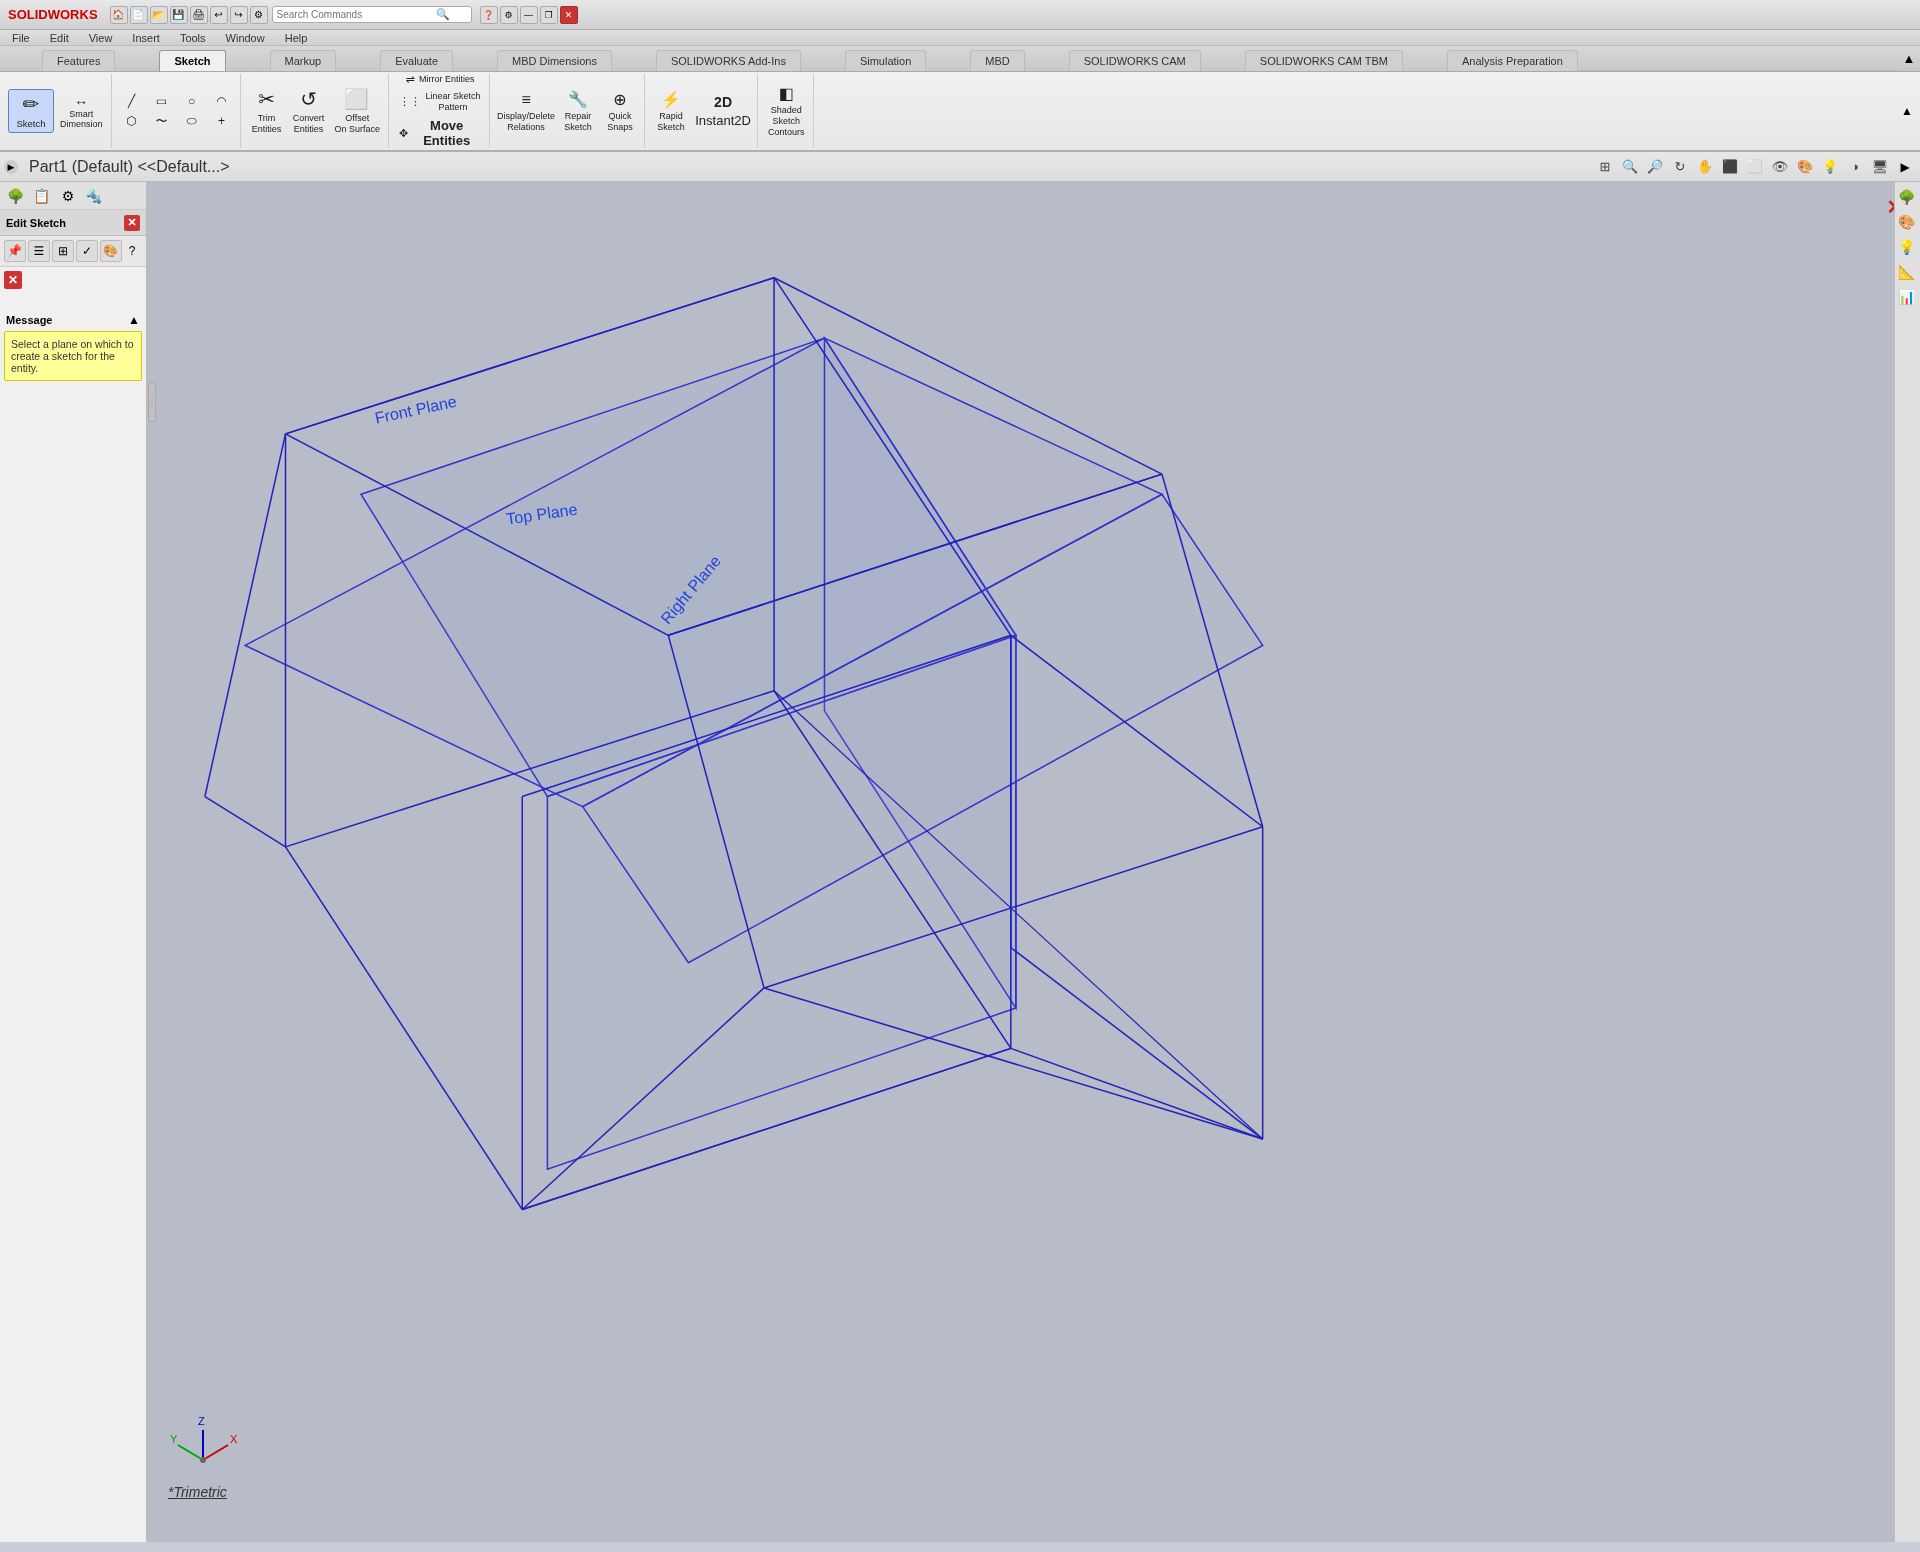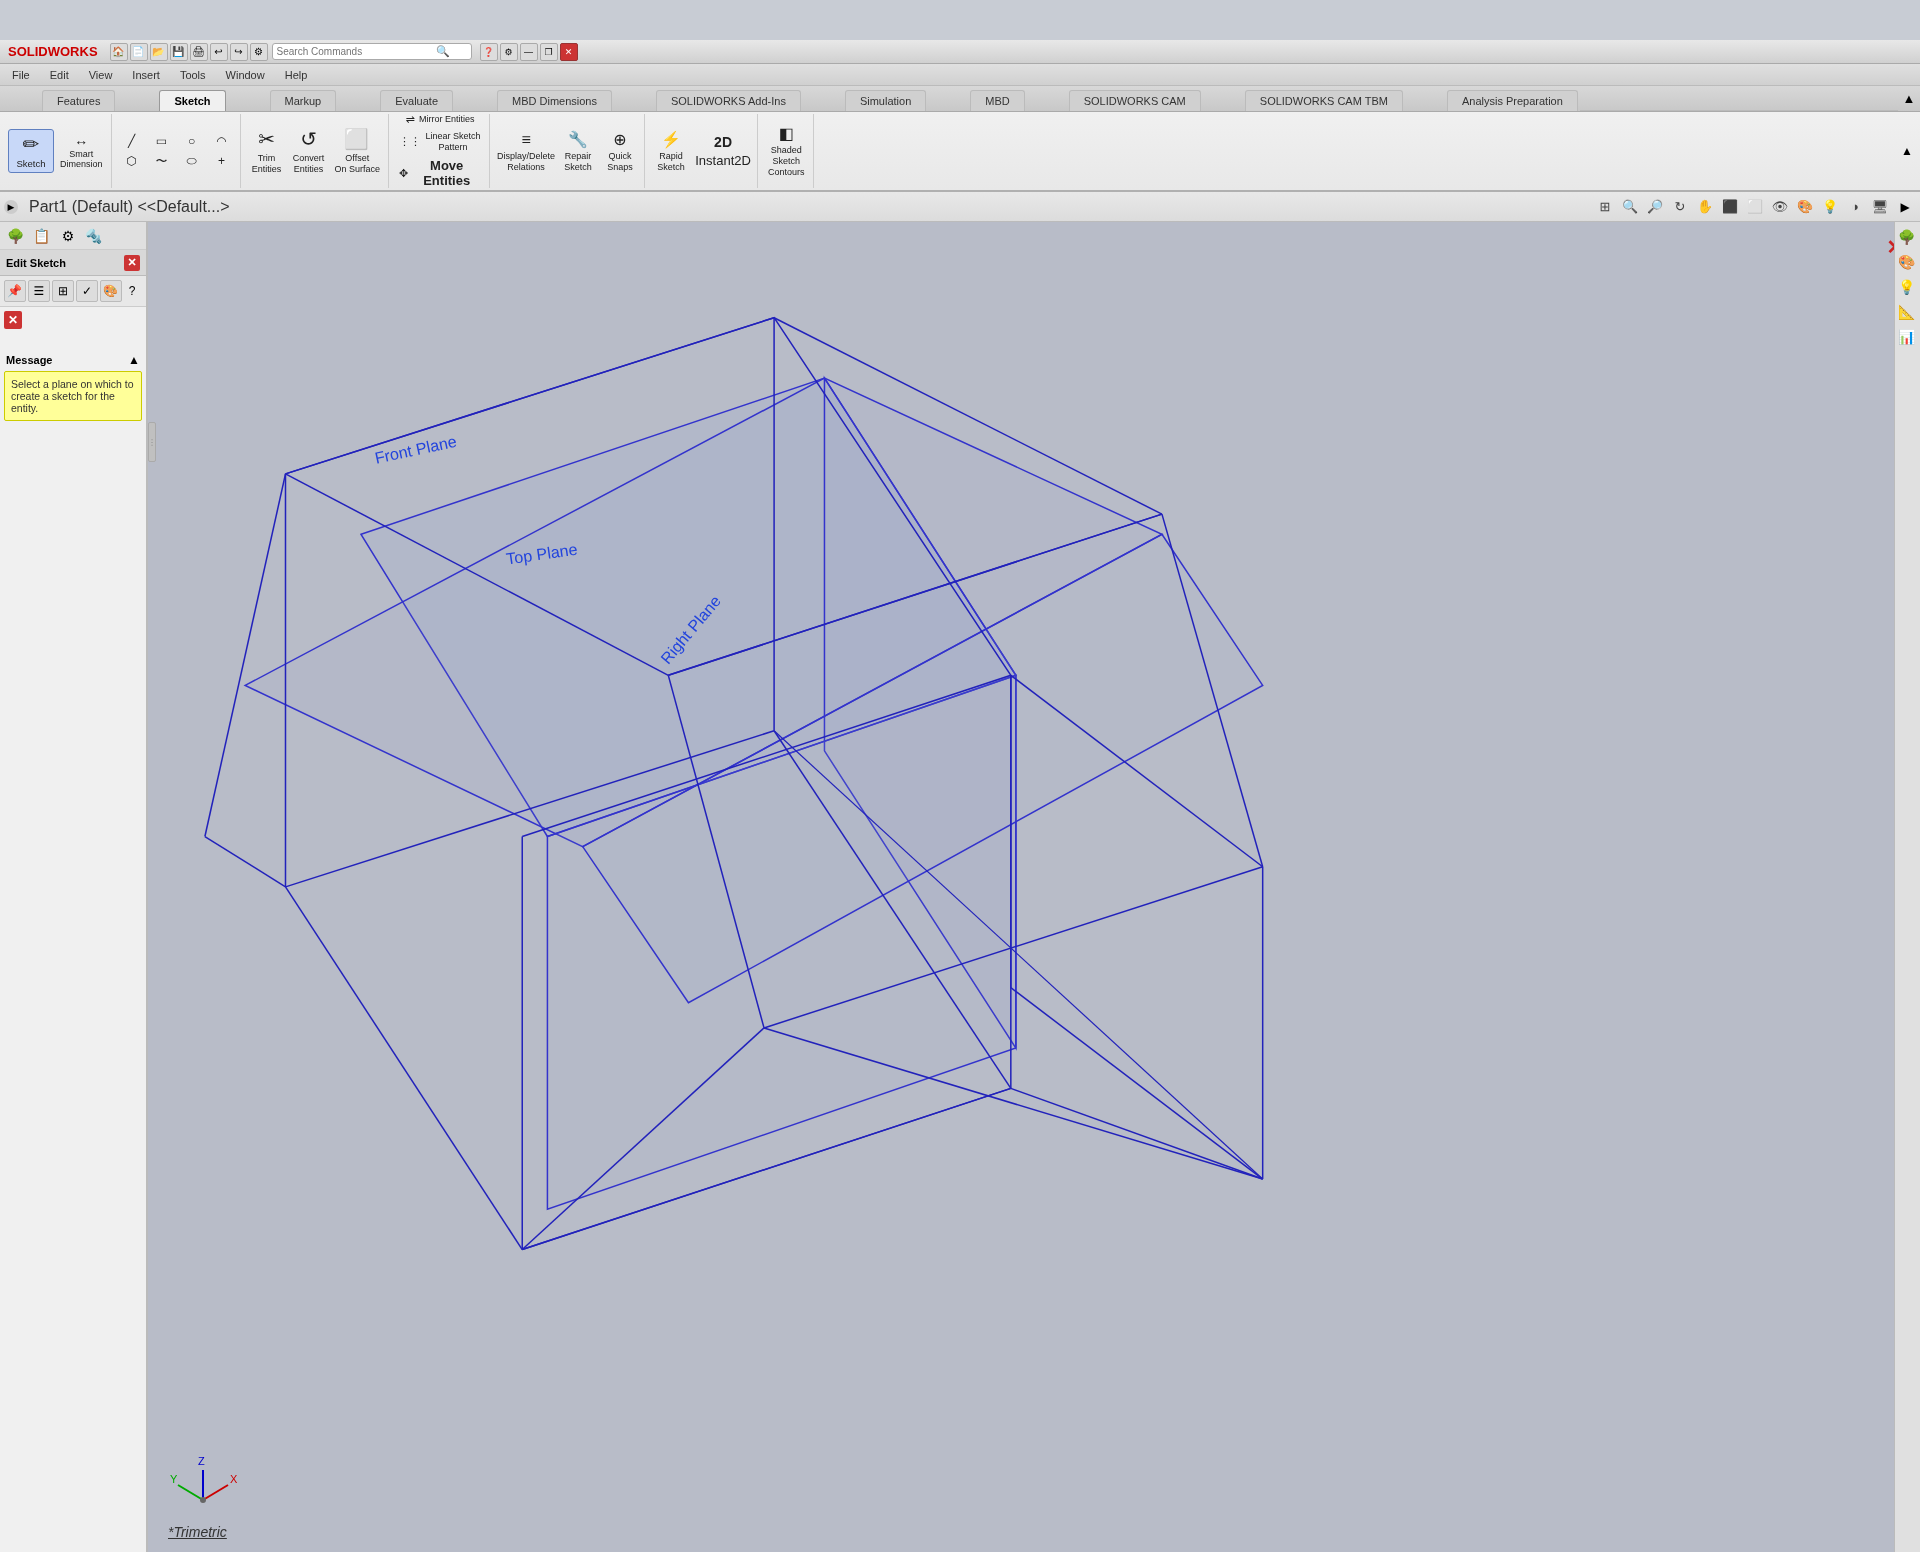--- a/index.html
+++ b/index.html
@@ -1,37 +1,36 @@
 <!DOCTYPE html>
 <html><head>
   <meta charset="utf-8">
   <style>
     * { margin: 0; padding: 0; box-sizing: border-box; }
     body { width: 1920px; height: 1552px; overflow: hidden; font-family: 'Segoe UI', Arial, sans-serif; font-size: 11px; background: #c8ccd4; }
 
     
     #title-bar {
-      height: 24px;
+      height: 30px;
       background: linear-gradient(to bottom, #e8e8e8, #d0d0d0);
       display: flex;
       align-items: center;
       border-bottom: 1px solid #aaa;
-      margin-top: 40px;
     }
     #title-bar .logo { padding: 0 8px; font-weight: bold; color: #cc0000; font-size: 13px; }
     #title-bar .title-center { flex: 1; text-align: center; font-size: 12px; color: #333; }
     #title-bar .title-controls { display: flex; gap: 2px; padding-right: 8px; }
 
     
     #ribbon {
       background: linear-gradient(to bottom, #f5f5f5, #e8e8e8);
       border-bottom: 2px solid #b0b0b0;
     }
     #ribbon-top {
-      height: 22px;
+      height: 16px;
       display: flex;
       align-items: center;
       padding: 0 4px;
       background: linear-gradient(to bottom, #e0e0e0, #d0d0d0);
       border-bottom: 1px solid #bbb;
       gap: 4px;
     }
     #ribbon-top .menu-item {
       padding: 2px 8px;
       font-size: 11px;

